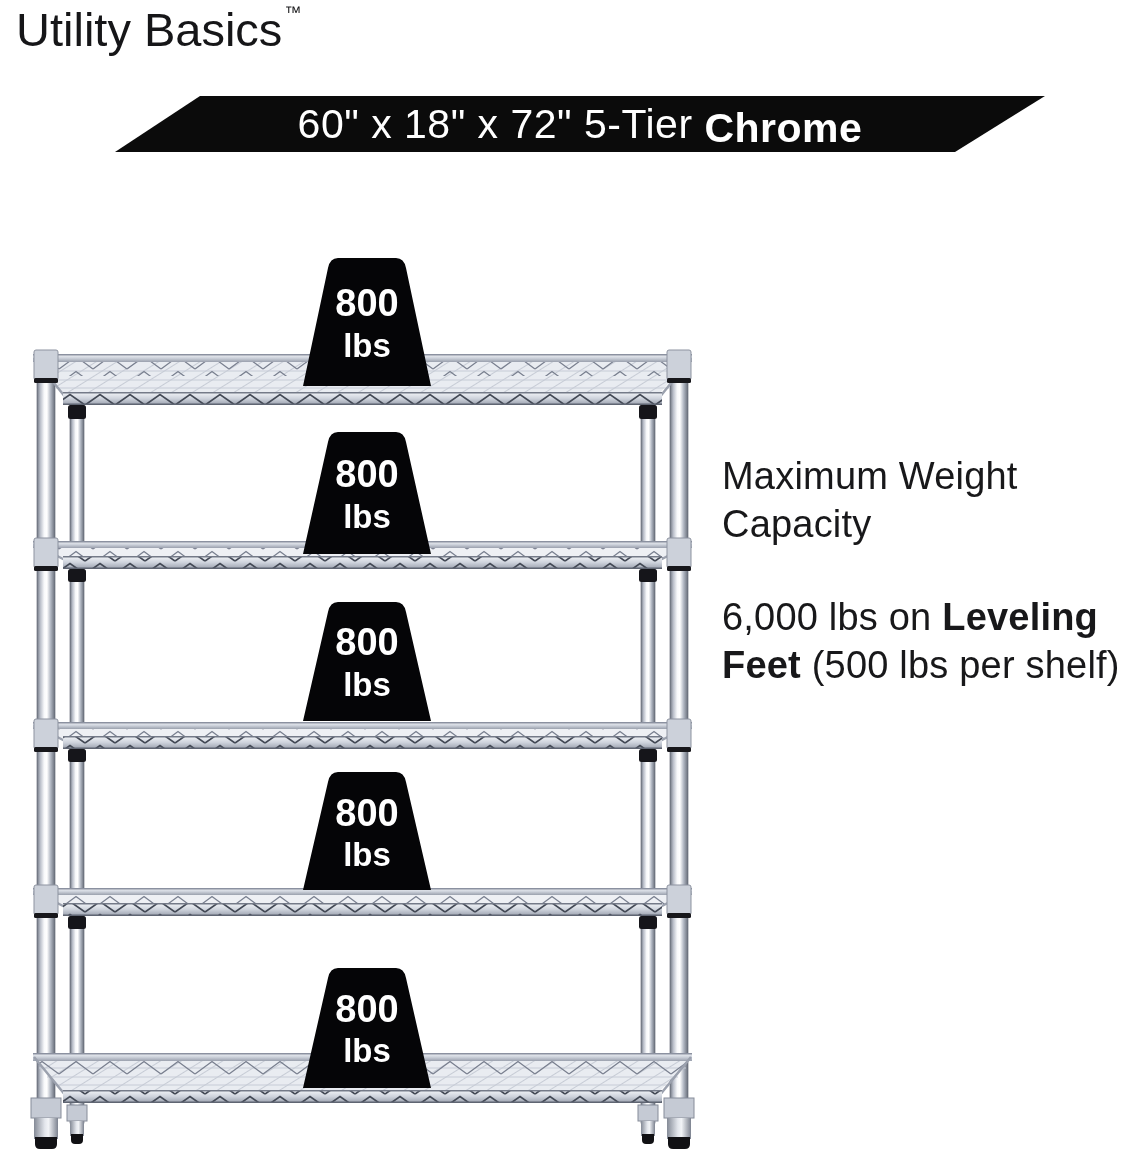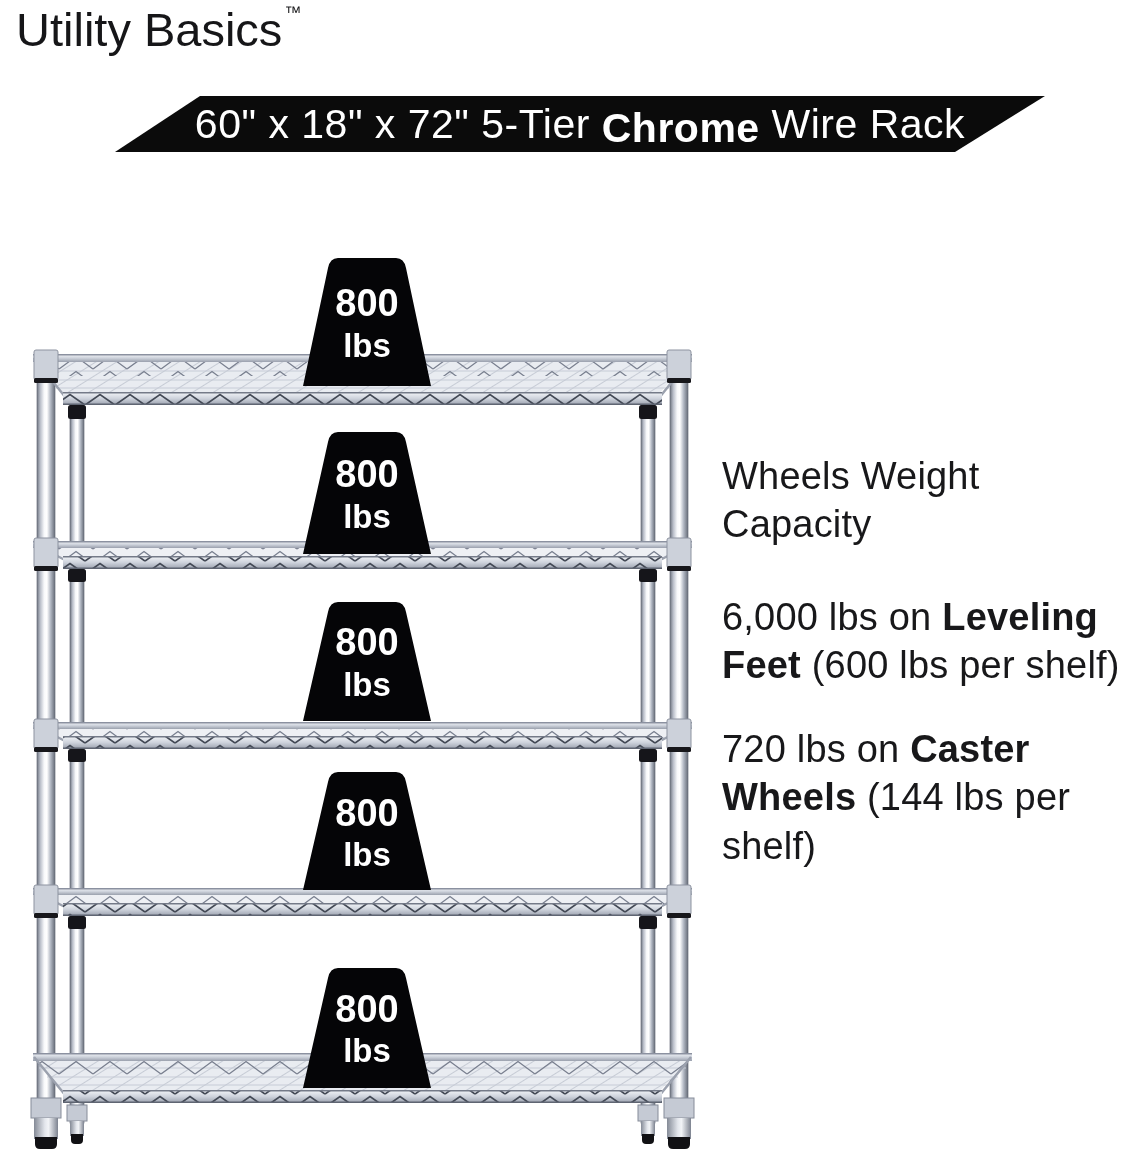--- a/index.html
+++ b/index.html
@@ -34,21 +34,20 @@
 </head>
 <body>
 
 <div class="canvas">
 
   <div class="brand"><span>Utility Basics</span><span class="tm">™</span></div>
 
   <div class="banner" style="background:#0b0b0b;color:#ffffff;">
     <span>60" x 18" x 72" 5-Tier </span>
       <span class="bold">Chrome</span>
-      <span> Wire Rack</span>
   </div>
 
   <svg class="rack" viewBox="0 0 675 899">
     <defs>
       <linearGradient id="pg" x1="0" y1="0" x2="1" y2="0">
         <stop offset="0" stop-color="#6e7480"></stop>
           <stop offset="0.18" stop-color="#b9bec9"></stop>
         <stop offset="0.40" stop-color="#f8f9fb"></stop>
           <stop offset="0.55" stop-color="#ffffff"></stop>
         <stop offset="0.75" stop-color="#b4bac5"></stop>
@@ -221,18 +220,17 @@
       </g>
       <g>
         <path d="M278,838 L303,728 Q305,718 313,718 L371,718 Q379,718 381,728 L406,838 Z"></path>
         <text class="weight-value" x="342" y="772" fill="#ffffff">800</text>
         <text class="weight-unit" x="342" y="812" fill="#ffffff">lbs</text>
       </g>
     </g>
   </svg>
 
   <div class="info">
-    <p class="heading">Wheels Weight Capacity</p>
-    <p><span>6,000 lbs on </span><b>Leveling Feet</b><span> (600 lbs per shelf)</span></p>
-    <p><span>720 lbs on </span><b>Caster Wheels</b><span> (144 lbs per shelf)</span></p>
+    <p class="heading">Maximum Weight Capacity</p>
+    <p><span>6,000 lbs on </span><b>Leveling Feet</b><span> (500 lbs per shelf)</span></p>
   </div>
 
 </div>
 
 </body></html>

